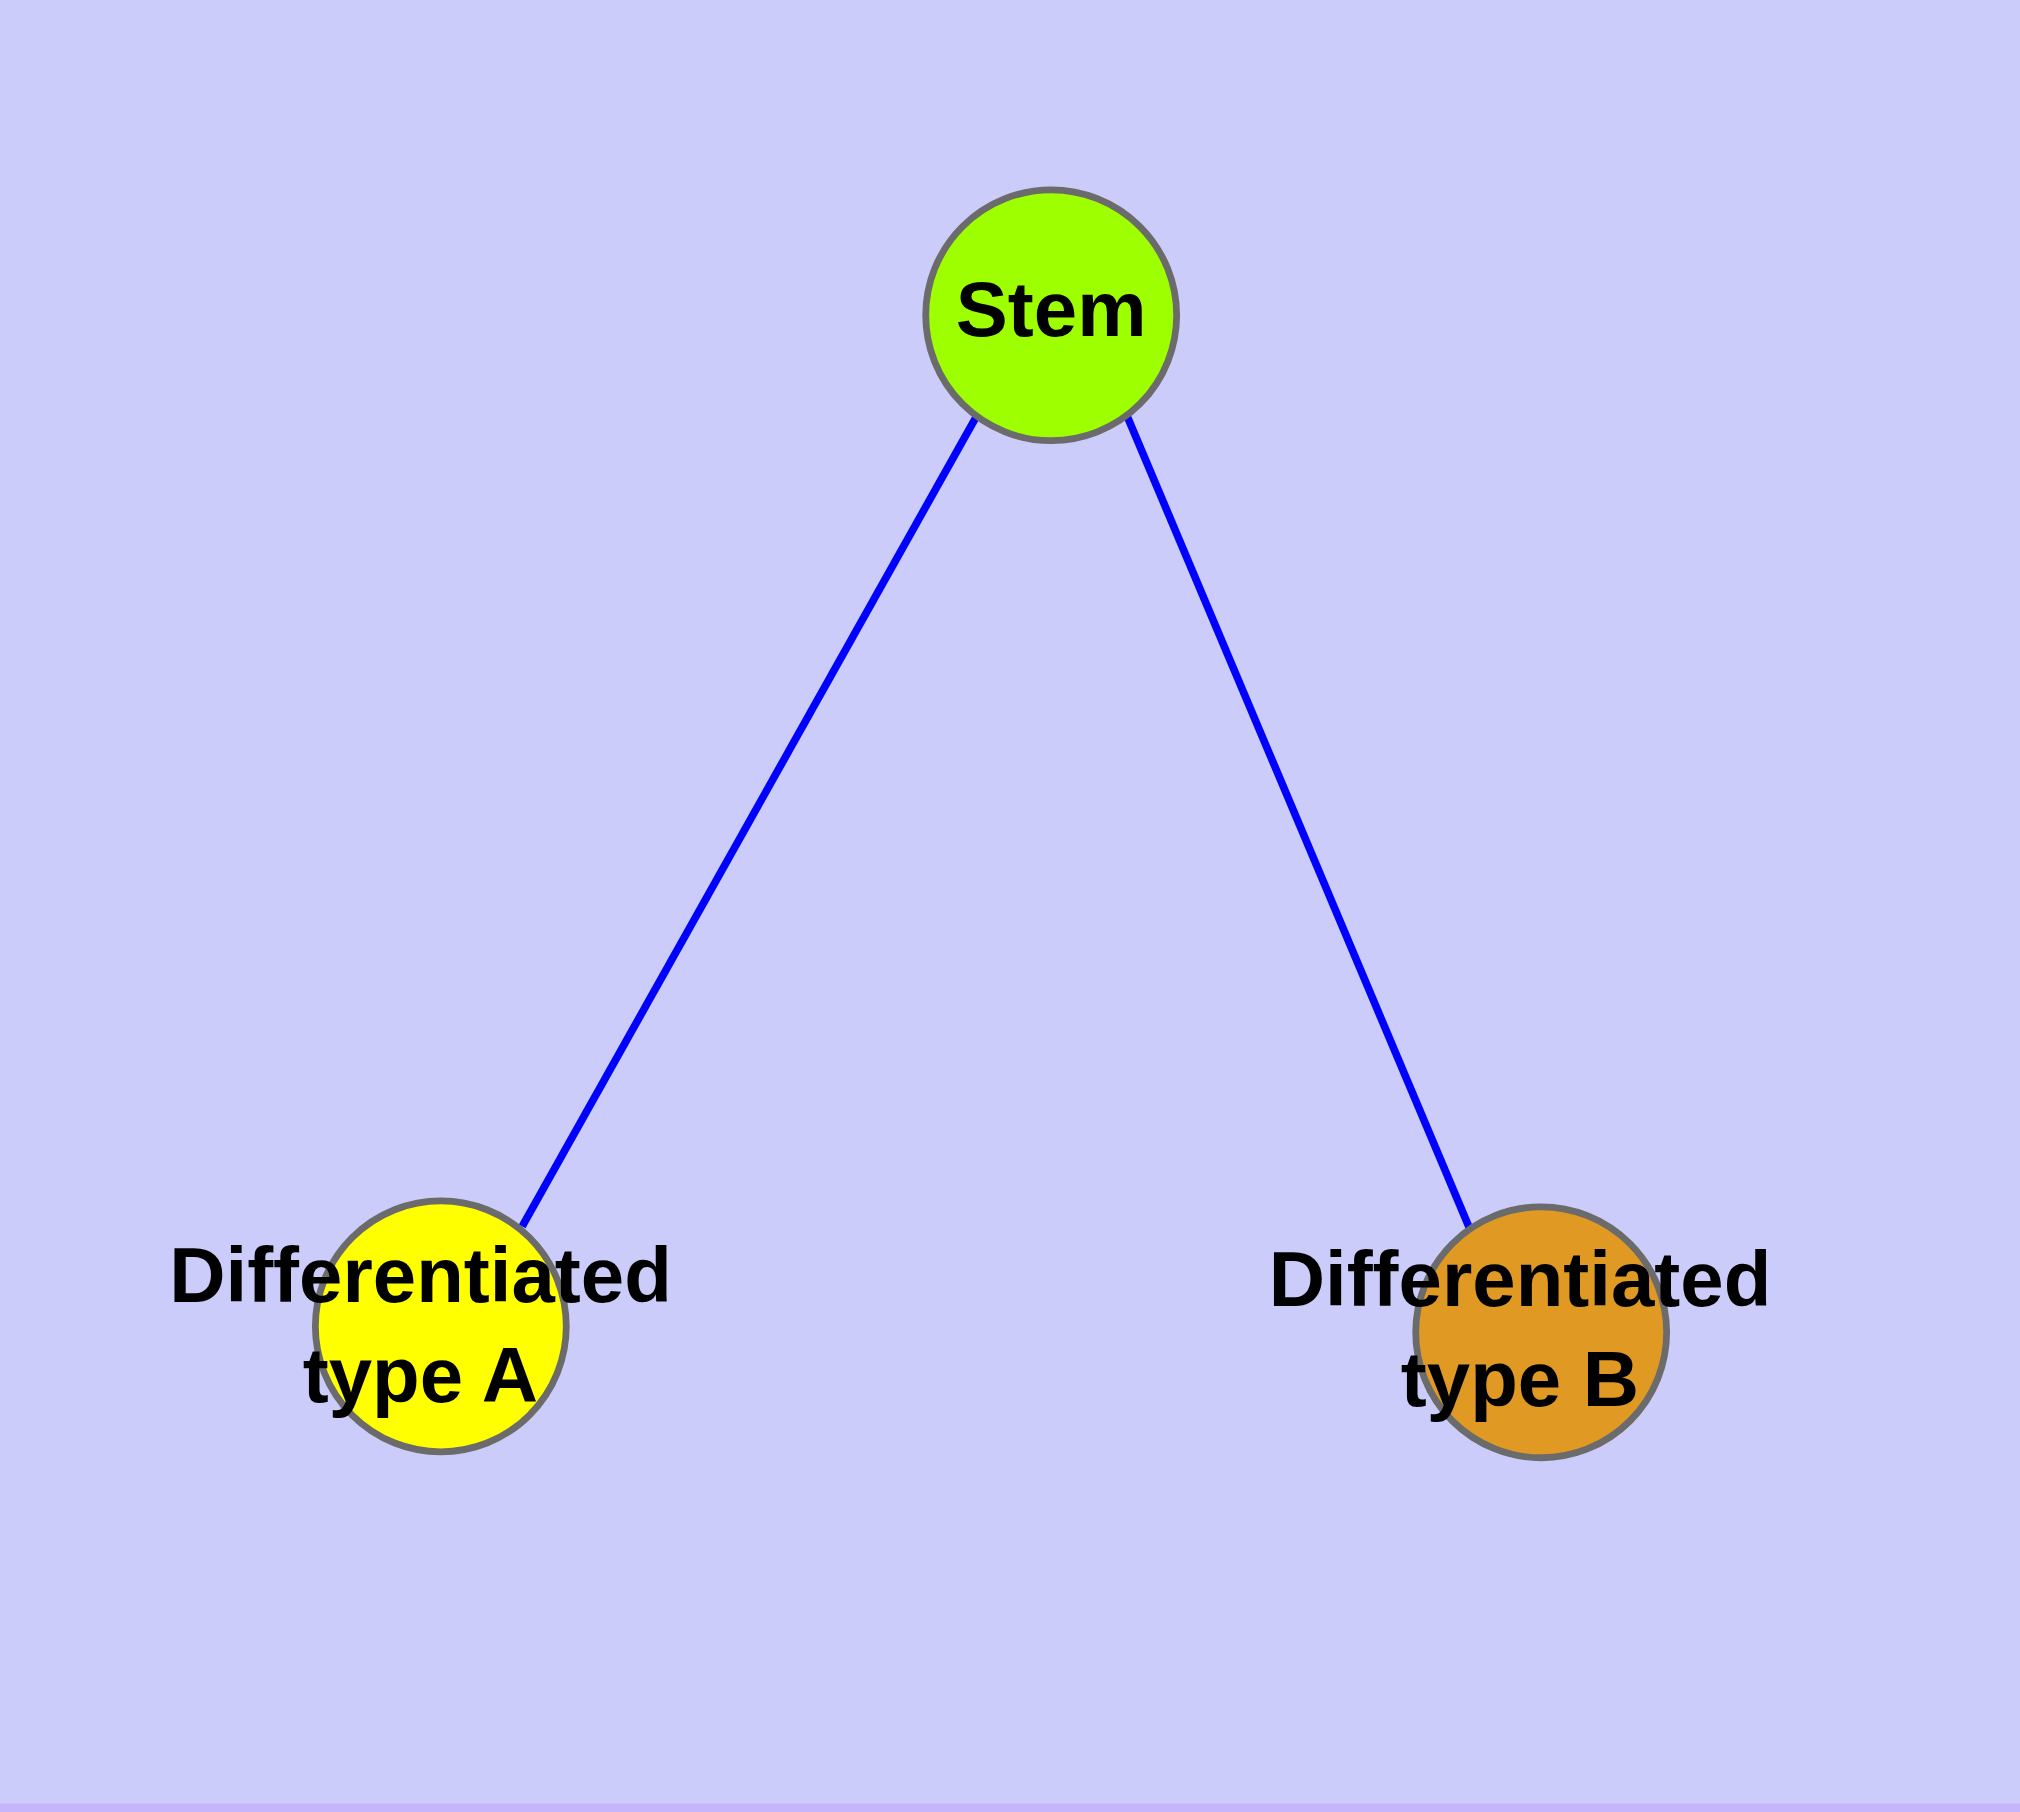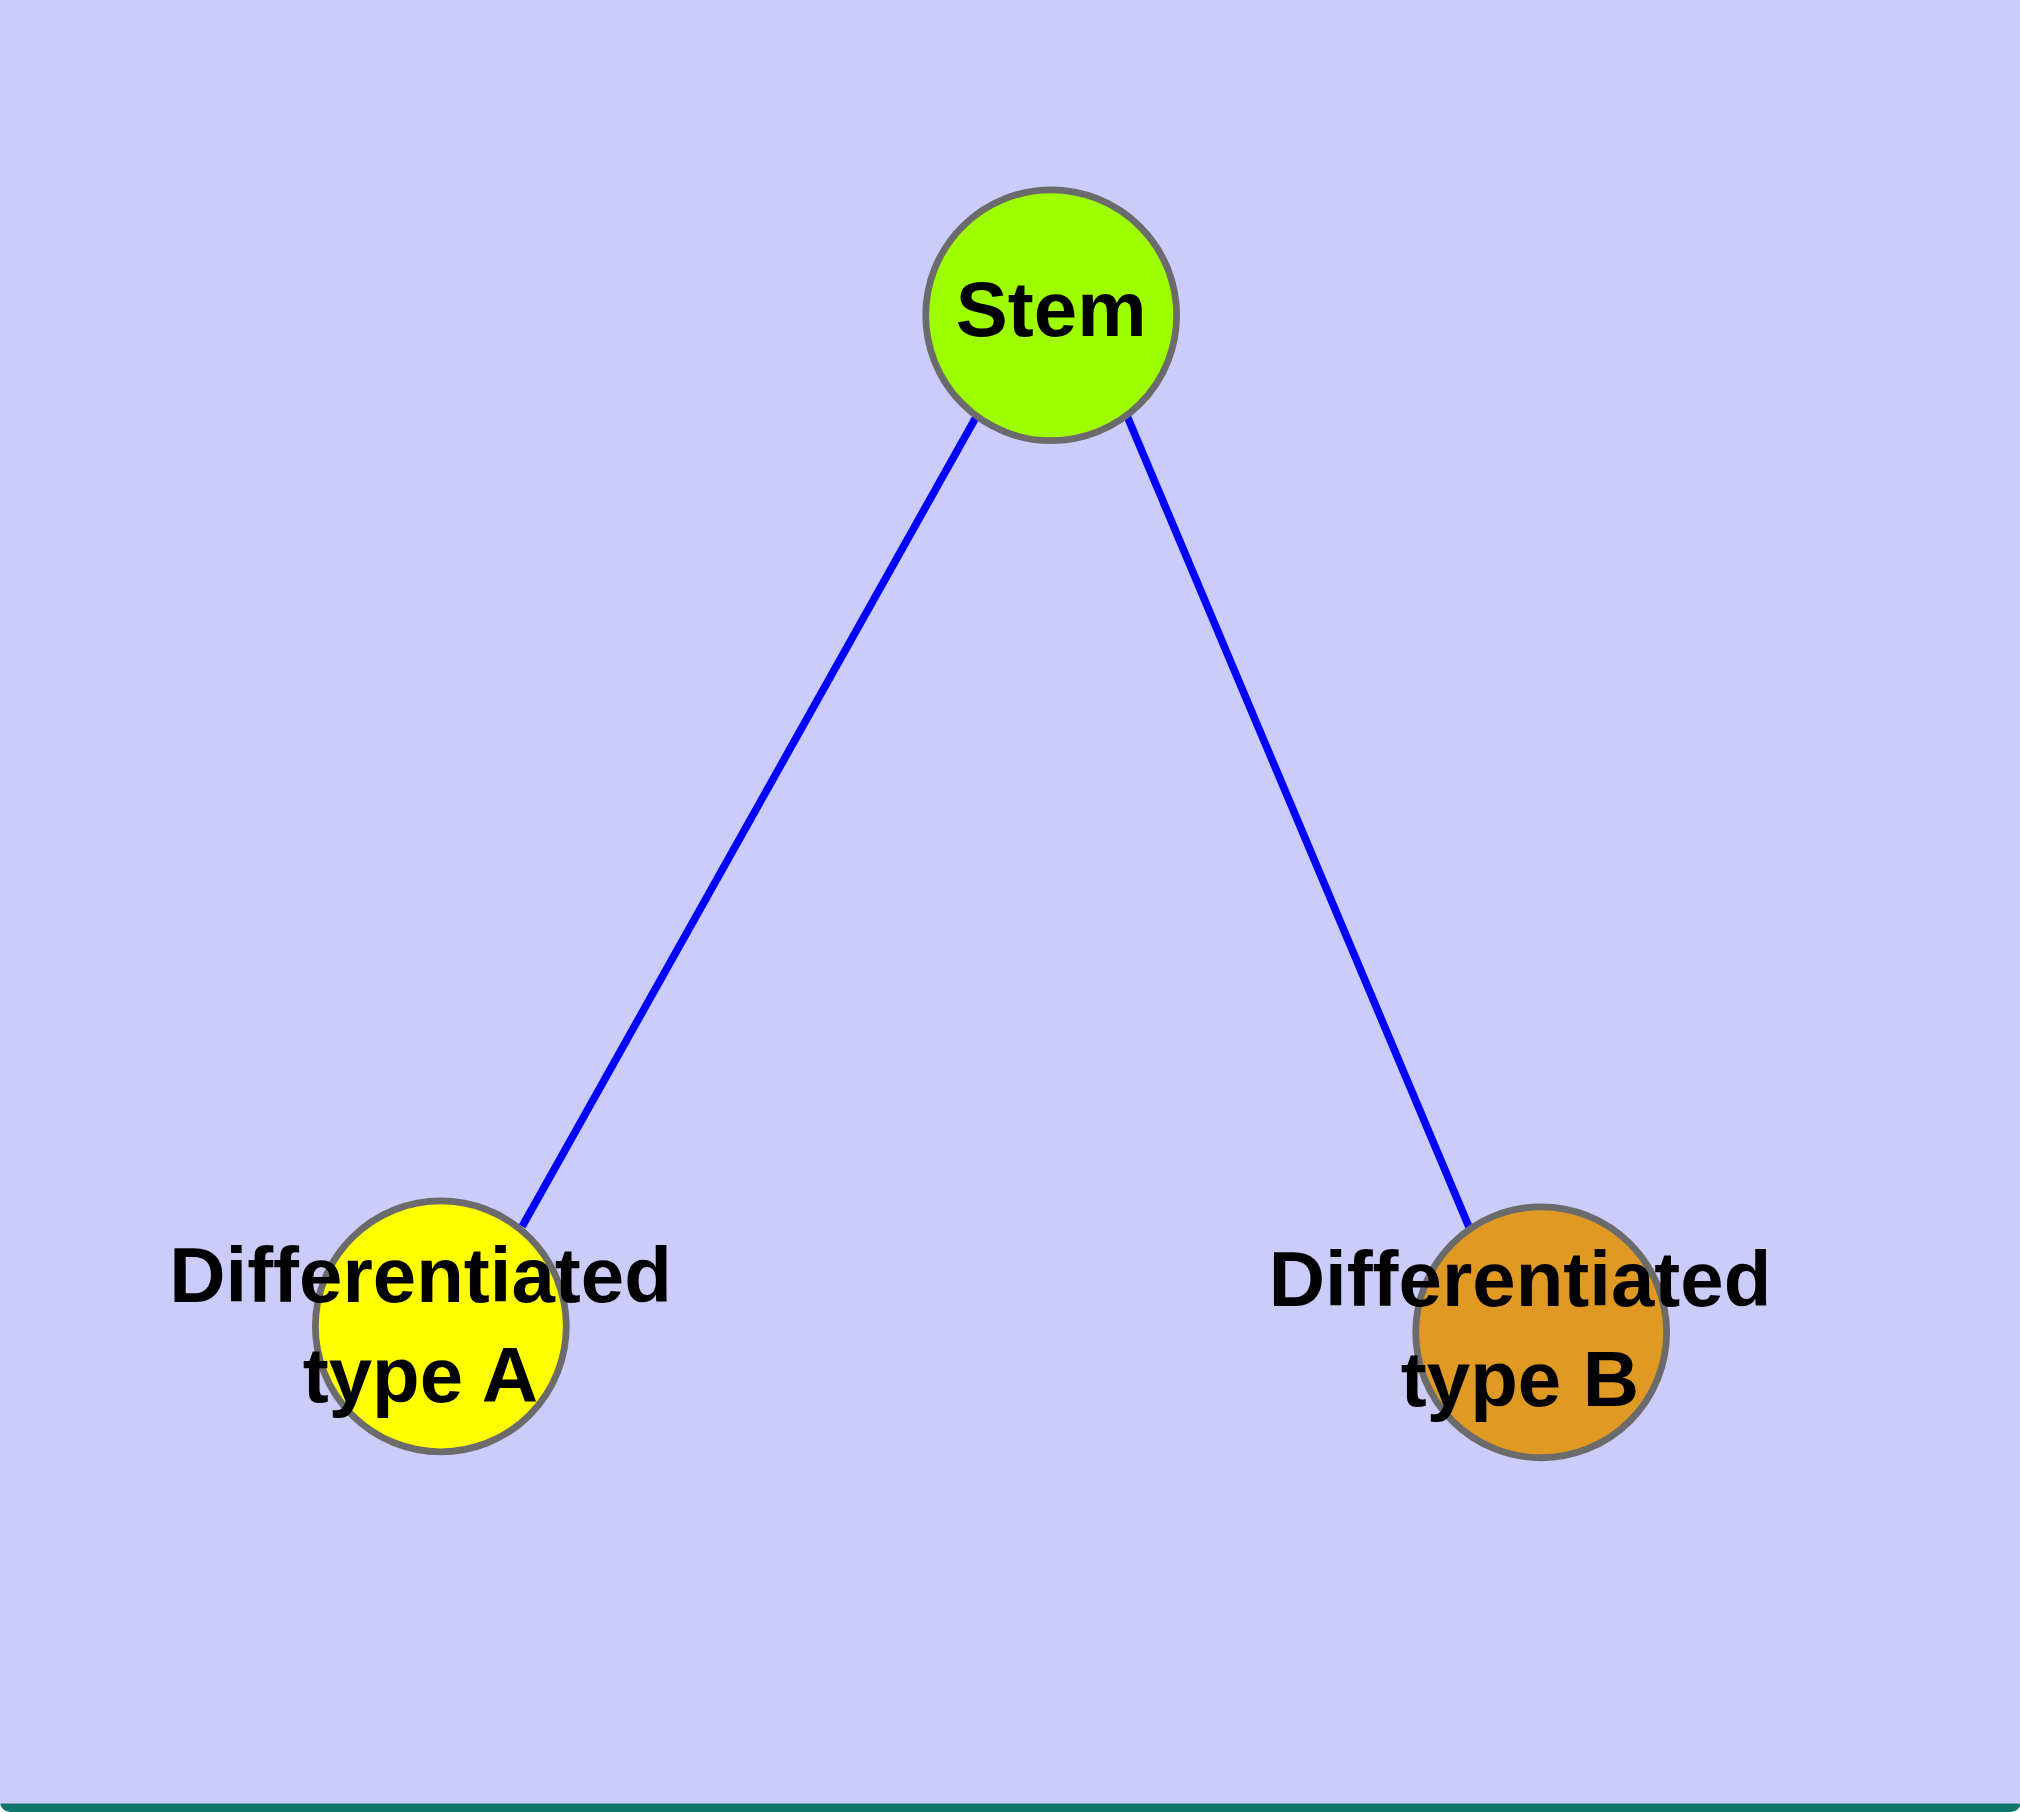--- a/index.html
+++ b/index.html
@@ -33,21 +33,21 @@
     font-weight: bold;
     fill: #000000;
     text-anchor: middle;
     dominant-baseline: middle;
     paint-order: normal;
   }
 </style>
 </head>
 <body style="background: rgb(255, 255, 255);">
 
-<div id="graph-canvas" style="background: #0f766e; border-radius: 10px;">
+<div id="graph-canvas" style="background: #c4b5fd;">
   <svg id="graph-svg" viewBox="0 0 2384 2138" preserveAspectRatio="none" xmlns="http://www.w3.org/2000/svg">
 
     <rect id="bg-rect" x="0" y="0" width="2384" height="2128" fill="#ccccfa"></rect>
 
     <g id="edges-layer">
         <line x1="1152" y1="491" x2="616" y2="1447" stroke="#0000ff" stroke-width="9" stroke-linecap="butt"></line>
         <line x1="1330" y1="492" x2="1733" y2="1448" stroke="#0000ff" stroke-width="9" stroke-linecap="butt"></line>
       </g>
     <g id="nodes-layer">
         <circle cx="1240" cy="372" r="148" fill="#9eff00" stroke="#6b6b6b" stroke-width="8"></circle>

